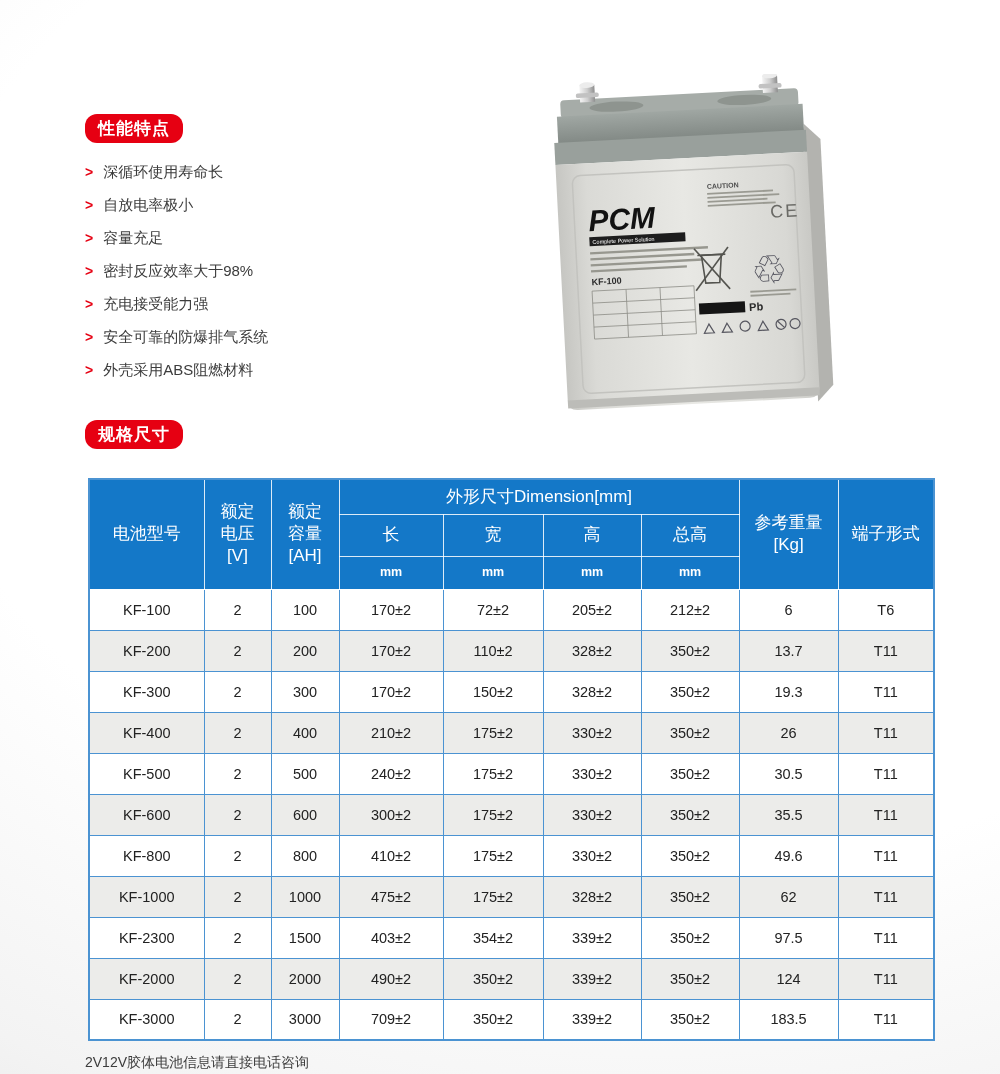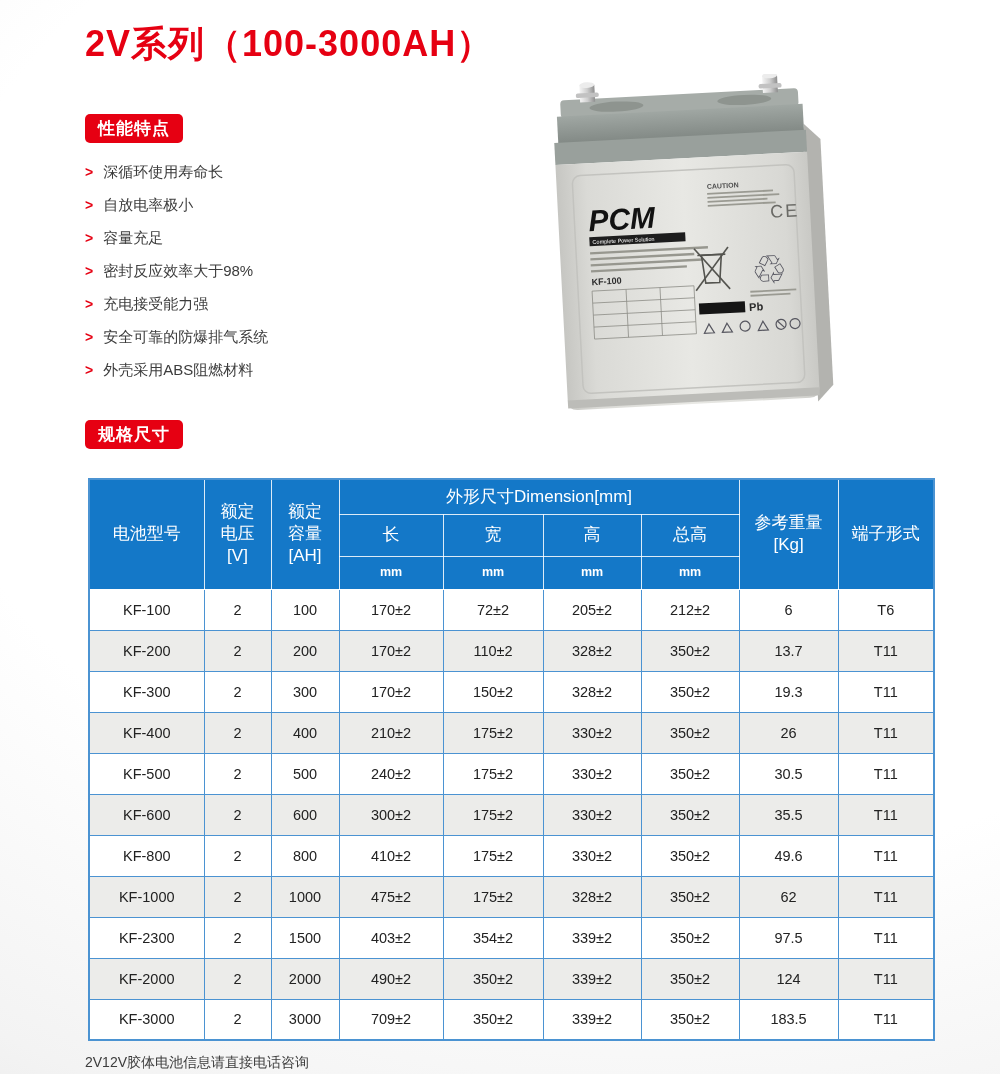--- a/index.html
+++ b/index.html
@@ -18,21 +18,21 @@
   }
   .title{
     position:absolute;left:85px;top:20px;
     font-size:36px;font-weight:bold;color:var(--accent-red);
     letter-spacing:1px;white-space:nowrap;
   }
   .badge{
     position:absolute;display:inline-block;
     background:var(--accent-red);color:#fff;
     font-size:17px;font-weight:bold;line-height:1;
-    padding:6px 13px;border-radius:5px;letter-spacing:1px;
+    padding:6px 13px;border-radius:12px;letter-spacing:1px;
   }
   .badge.features{left:85px;top:114px;}
   .badge.specs{left:85px;top:420px;text-align:center;}
   .features-list{
     position:absolute;left:85px;top:163px;list-style:none;
   }
   .features-list li{
     display:flex;align-items:baseline;
     font-size:15px;color:var(--text-dark);
     height:20px;margin-bottom:13px;white-space:nowrap;
@@ -67,21 +67,20 @@
   .footnote{
     position:absolute;left:85px;top:1046px;
     font-size:14px;color:var(--text-dark);margin-top:8px;
   }
 </style>
 </head>
 <body>
 
 <div class="page">
 
-  <h1 class="title">2V系列（100-3000AH）</h1>
 
   <div class="badge features">性能特点</div>
 
   <ul class="features-list">
     <li>
         <span class="arrow">&gt;</span>
         <span>深循环使用寿命长</span>
       </li>
     <li>
         <span class="arrow">&gt;</span>

